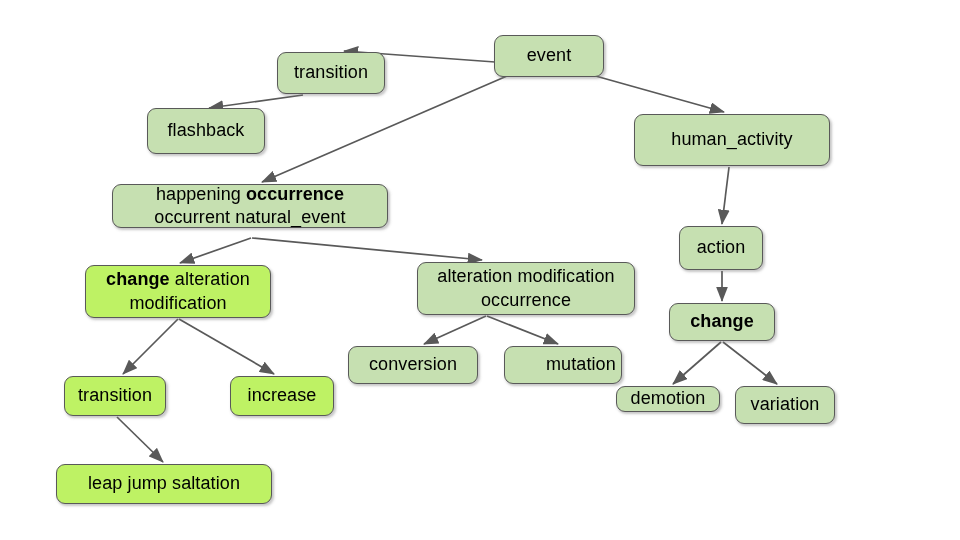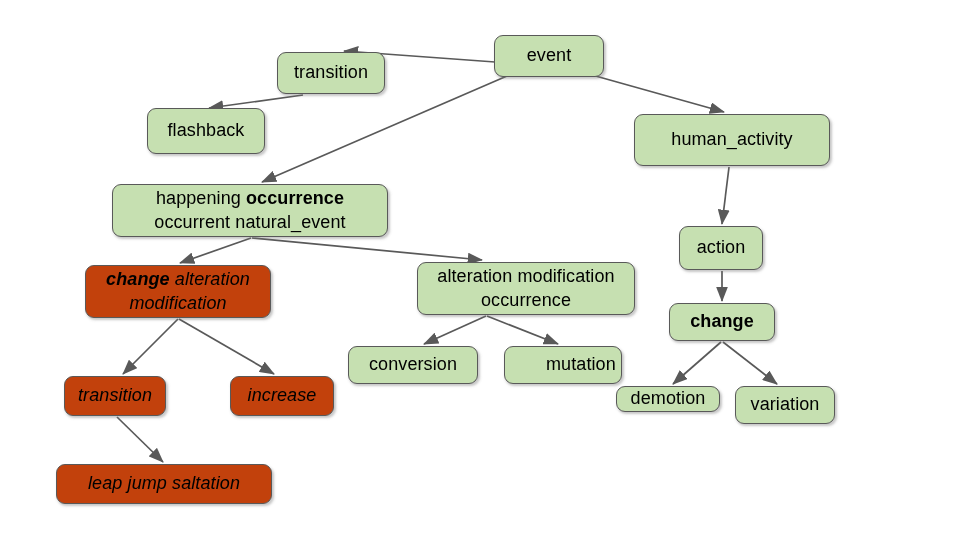--- a/index.html
+++ b/index.html
@@ -38,21 +38,21 @@
     text-align: center;
     color: #000000;
     font-size: 18px;
     line-height: 1.28;
     letter-spacing: 0.1px;
     box-shadow: 1.5px 2px 2.5px rgba(120,120,120,0.42);
     padding: 2px 6px;
     white-space: nowrap;
   }
   .node.green { background: #c6e0b1; }
-  .node.blue  { background: #c2410c; font-style: italic; }
+  .node.blue  { background: #bef264; }
   .node .line { display: block; }
   .node b { font-weight: bold; }
   .node .lbl { display: block; width: 100%; }
 </style>
 </head>
 <body>
 
 <div id="canvas">
   <svg id="edge-layer" viewBox="0 0 960 540" xmlns="http://www.w3.org/2000/svg">
     <defs>
@@ -92,21 +92,21 @@
       <div class="node green" style="left: 147px; top: 108px; width: 118px; height: 46px;">
         <div class="lbl">
           <span class="line">flashback</span>
         </div>
       </div>
       <div class="node green" style="left: 634px; top: 114px; width: 196px; height: 52px;">
         <div class="lbl">
           <span class="line">human_activity</span>
         </div>
       </div>
-      <div class="node green" style="left: 112px; top: 184px; width: 276px; height: 53px;">
+      <div class="node green" style="left: 112px; top: 184px; width: 276px; height: 44px;">
         <div class="lbl">
           <span class="line">happening <b>occurrence</b></span>
           <span class="line">occurrent natural_event</span>
         </div>
       </div>
       <div class="node blue" style="left: 85px; top: 265px; width: 186px; height: 53px;">
         <div class="lbl">
           <span class="line"><b>change</b> alteration</span>
           <span class="line">modification</span>
         </div>

